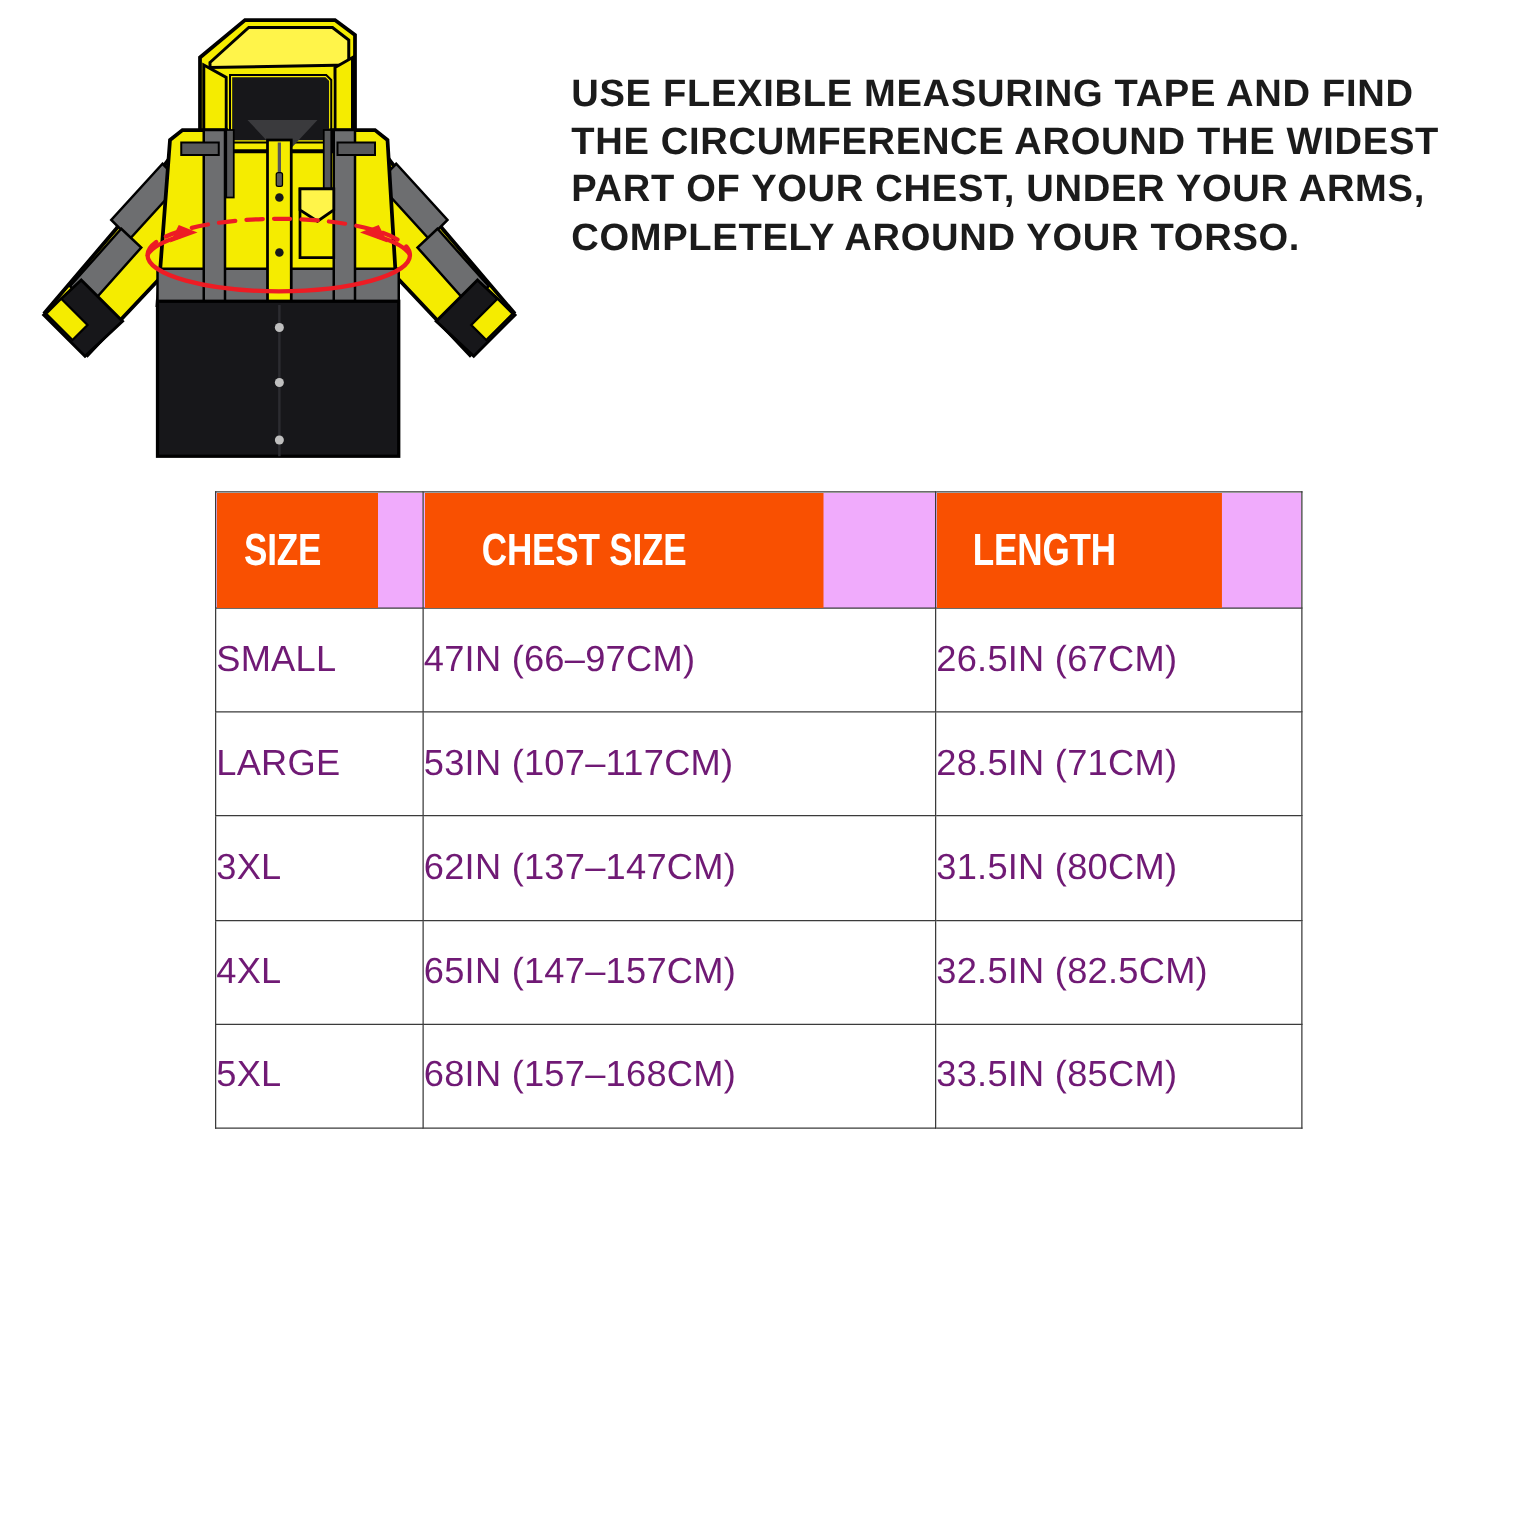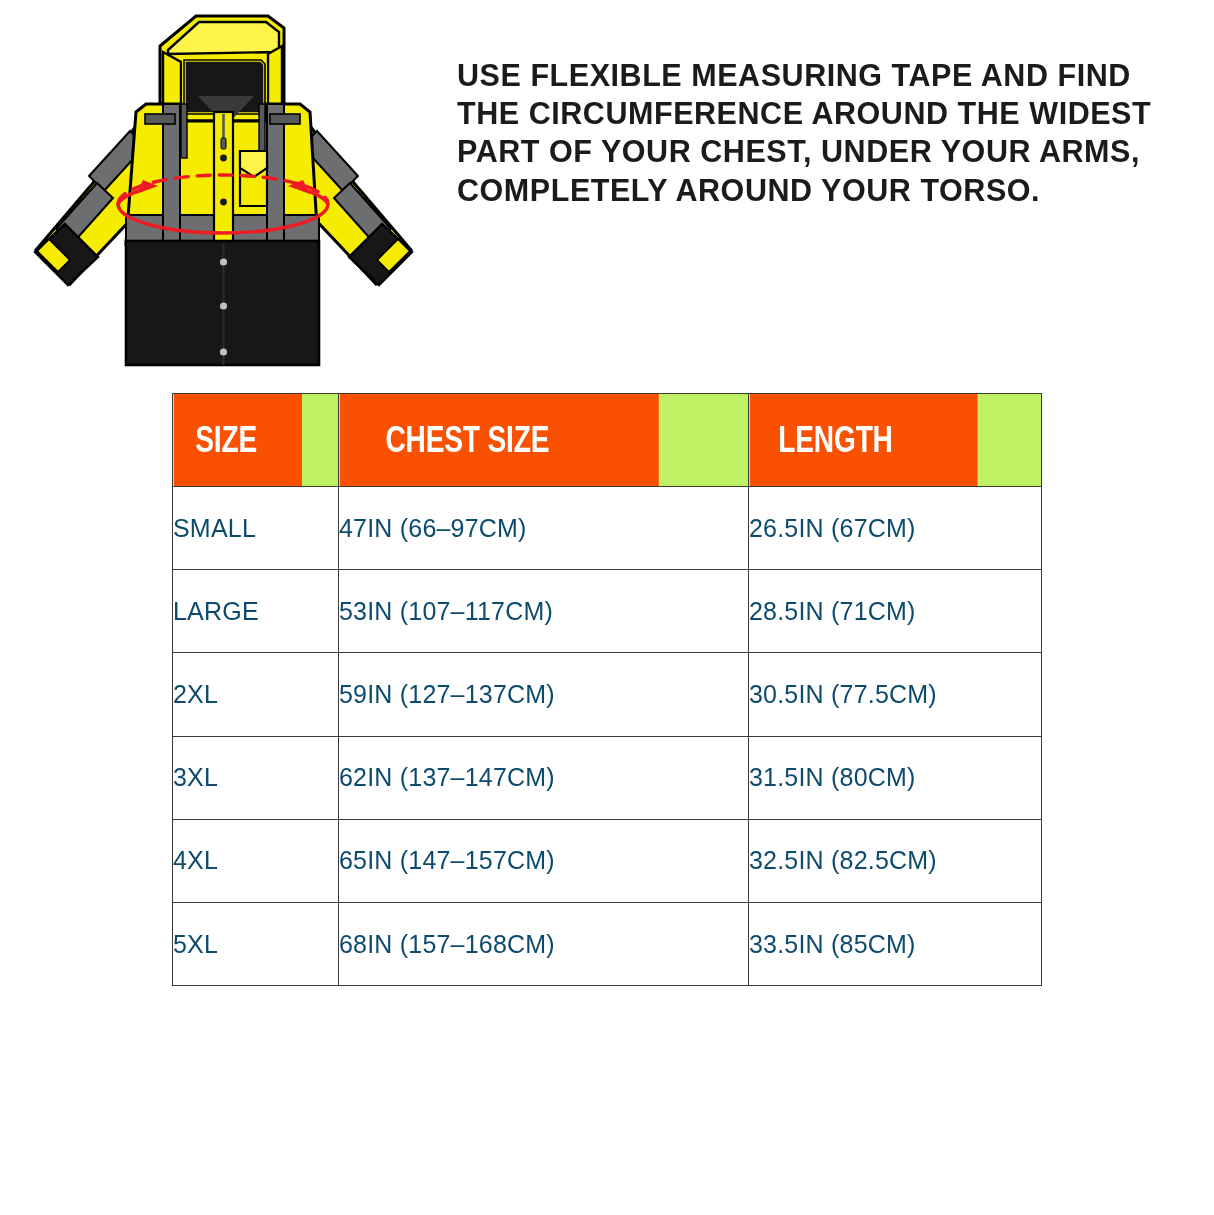--- a/index.html
+++ b/index.html
@@ -65,21 +65,21 @@
   table.size-table col.c-length { width: 293px; }
 
   table.size-table th,
   table.size-table td {
     border: 1.6px solid #3b3b3b;
     text-align: left;
     vertical-align: middle;
   }
 
   
-  table.size-table thead tr { background: #bef264; }
+  table.size-table thead tr { background: #f0abfc; }
   table.size-table thead th {
     height: 93px;
     background: #f95001;
     color: #ffffff;
     border-color: #3b3b3b;
     font-family: "Liberation Sans Narrow", "Liberation Sans", sans-serif;
     font-weight: 700;
     font-size: 36px;
     letter-spacing: -0.2px;
     transform: scaleX(0.78);
@@ -90,22 +90,22 @@
     display: block;
     padding-left: 0;
   }
   th.h-size   { padding-left: 28px; }
   th.h-chest  { padding-left: 59px; }
   th.h-length { padding-left: 37px; }
 
   
   table.size-table tbody td {
     height: 83.2px;
-    font-size: 25px;
-    color: #0c4a6e;
+    font-size: 29px;
+    color: #701a75;
     letter-spacing: 0.2px;
     font-weight: 400;
     padding: 0;
   }
   td.d-size   { padding-left: 25px; }
   td.d-chest  { padding-left: 39px; }
   td.d-length { padding-left: 21px; margin-left: 39px; }
 </style>
 </head>
 <body>
@@ -240,25 +240,20 @@
         <td class="d-size">SMALL</td>
         <td class="d-chest">47IN (66–97CM)</td>
         <td class="d-length">26.5IN (67CM)</td>
       </tr>
       <tr>
         <td class="d-size">LARGE</td>
         <td class="d-chest">53IN (107–117CM)</td>
         <td class="d-length">28.5IN (71CM)</td>
       </tr>
       <tr>
-        <td class="d-size">2XL</td>
-        <td class="d-chest">59IN (127–137CM)</td>
-        <td class="d-length">30.5IN (77.5CM)</td>
-      </tr>
-      <tr>
         <td class="d-size">3XL</td>
         <td class="d-chest">62IN (137–147CM)</td>
         <td class="d-length">31.5IN (80CM)</td>
       </tr>
       <tr>
         <td class="d-size">4XL</td>
         <td class="d-chest">65IN (147–157CM)</td>
         <td class="d-length">32.5IN (82.5CM)</td>
       </tr>
       <tr>

